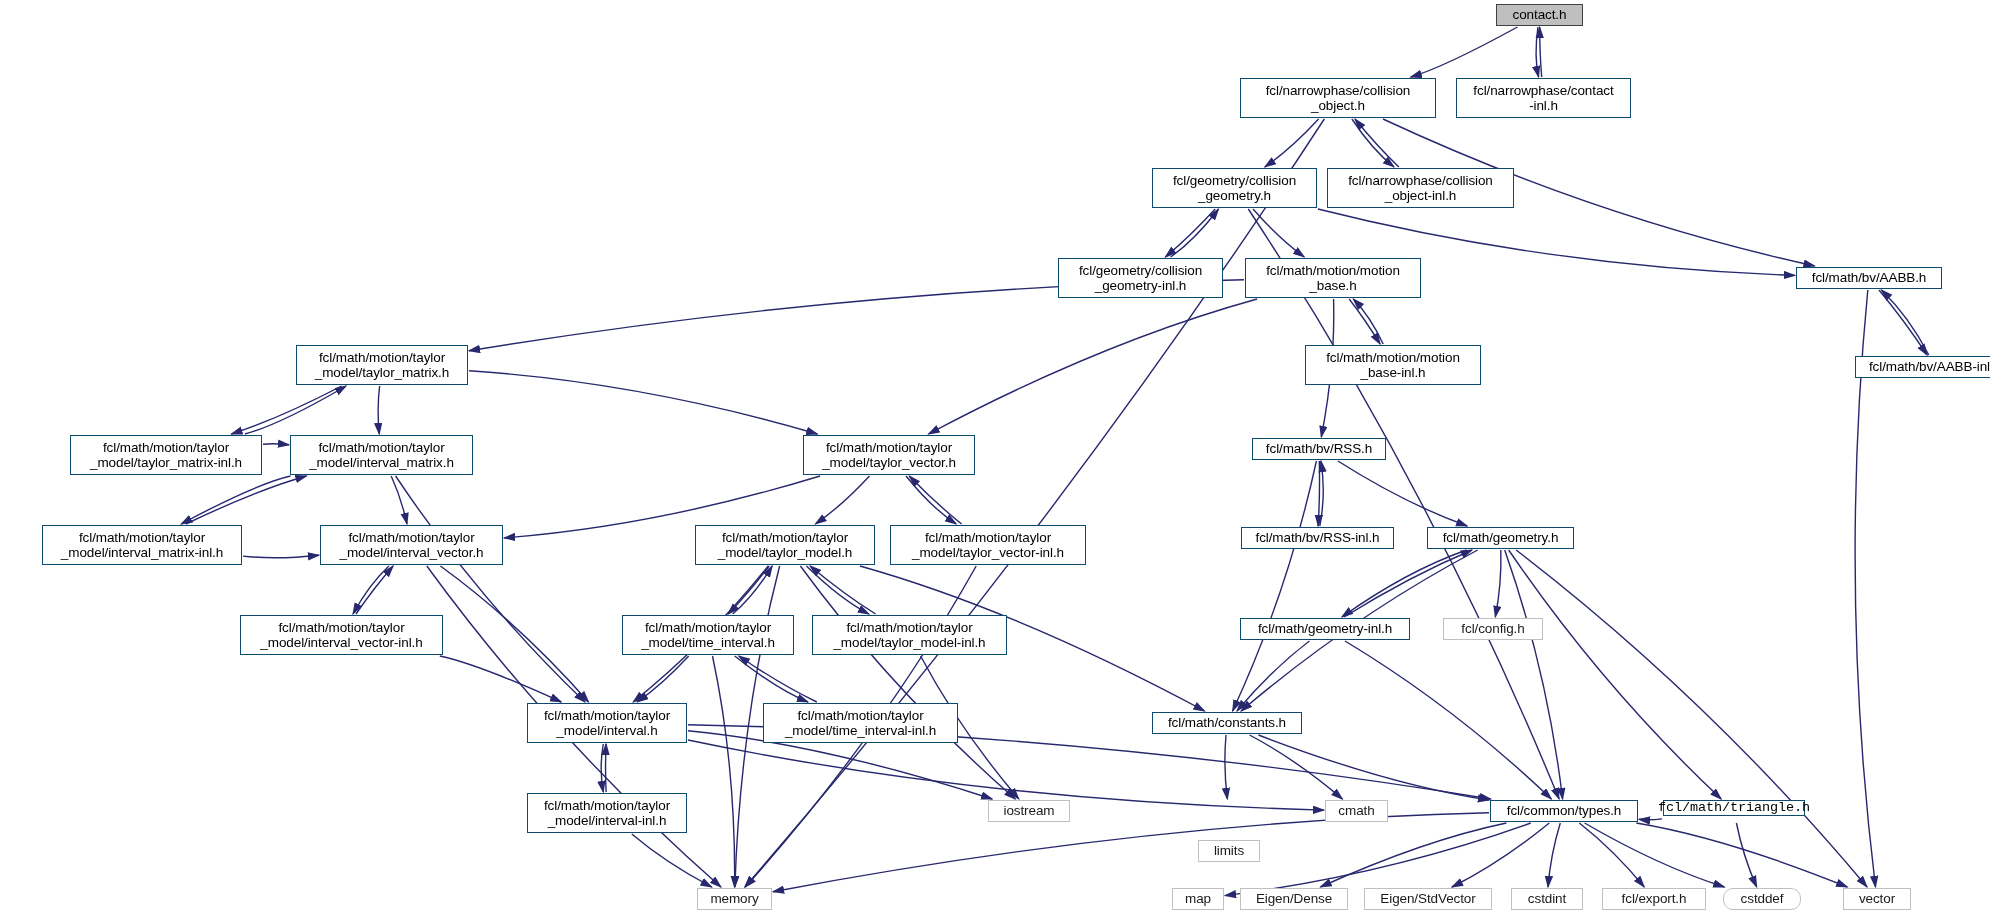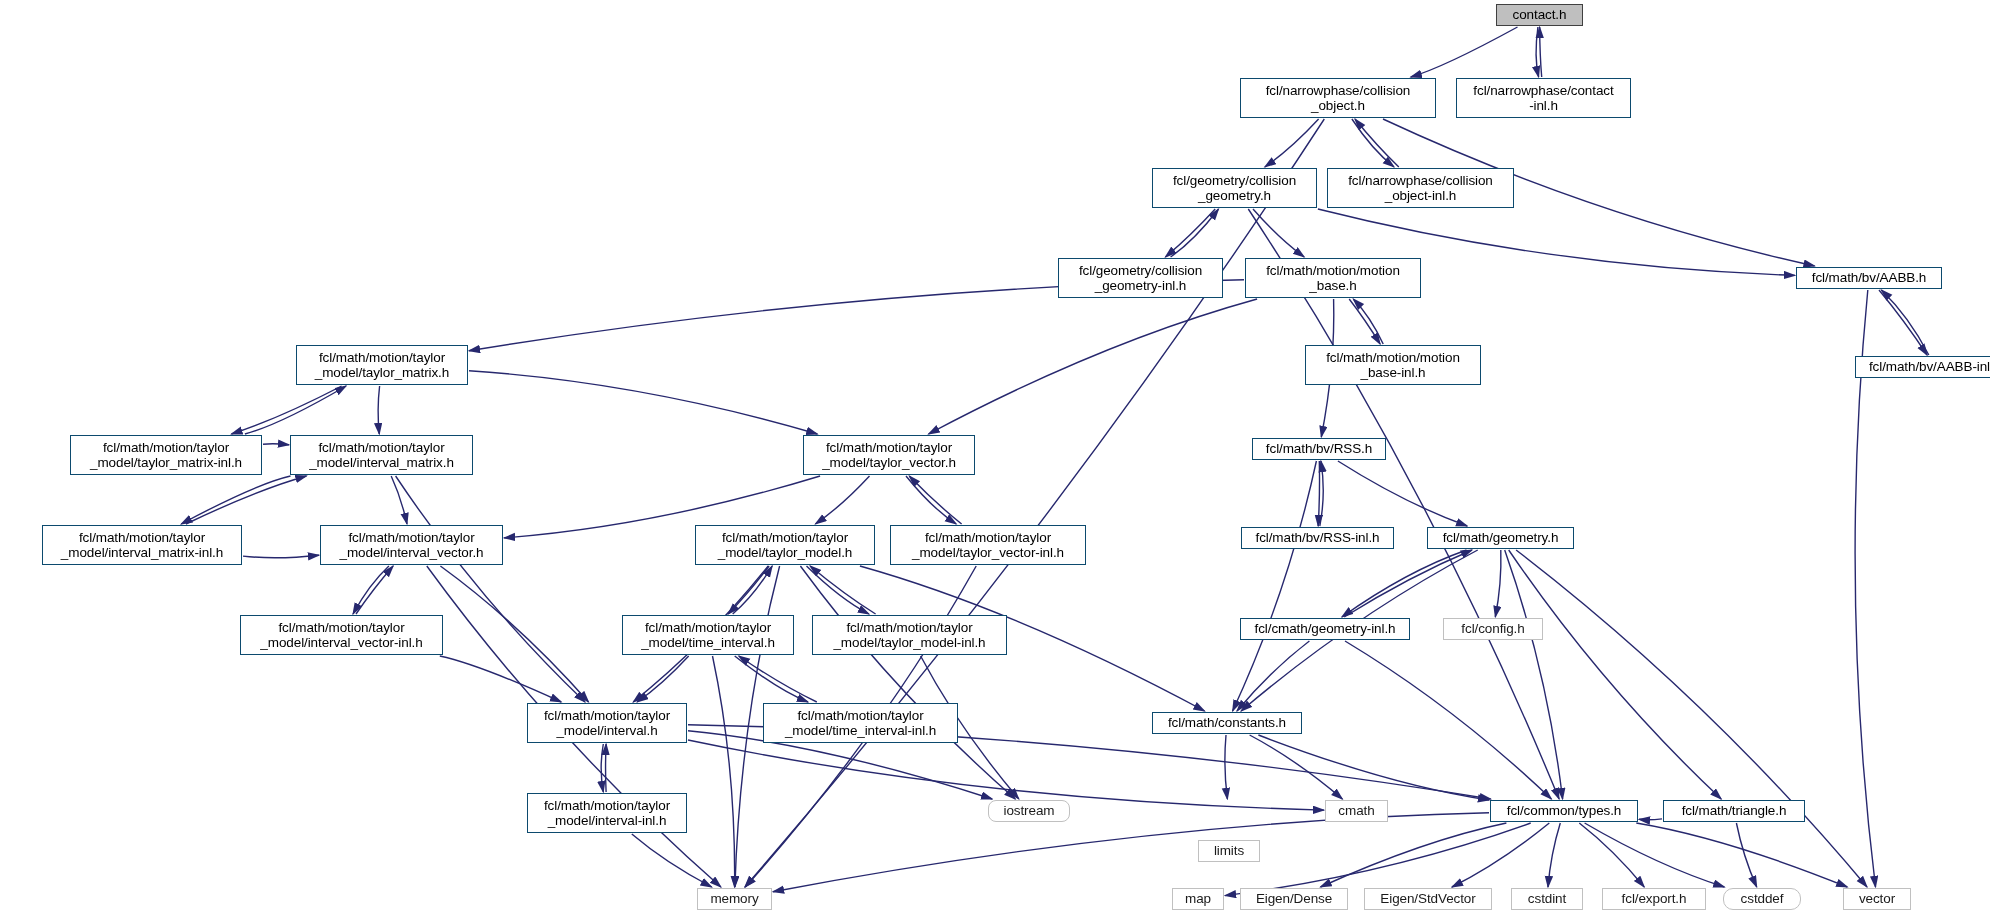--- a/index.html
+++ b/index.html
@@ -155,40 +155,40 @@
       <div class="node" style="left: 1241px; top: 527px; width: 153px; height: 22px;">fcl/math/bv/RSS-inl.h</div>
       <div class="node" style="left: 1427px; top: 527px; width: 147px; height: 22px;">fcl/math/geometry.h</div>
       <div class="node" style="left: 42px; top: 525px; width: 200px; height: 40px;">fcl/math/motion/taylor
 _model/interval_matrix-inl.h</div>
       <div class="node" style="left: 320px; top: 525px; width: 183px; height: 40px;">fcl/math/motion/taylor
 _model/interval_vector.h</div>
       <div class="node" style="left: 695px; top: 525px; width: 180px; height: 40px;">fcl/math/motion/taylor
 _model/taylor_model.h</div>
       <div class="node" style="left: 890px; top: 525px; width: 196px; height: 40px;">fcl/math/motion/taylor
 _model/taylor_vector-inl.h</div>
-      <div class="node" style="left: 1240px; top: 618px; width: 170px; height: 22px;">fcl/cmath/geometry-inl.h</div>
+      <div class="node" style="left: 1240px; top: 618px; width: 170px; height: 22px;">fcl/math/geometry-inl.h</div>
       <div class="node ext" style="left: 1443px; top: 618px; width: 100px; height: 22px;">fcl/config.h</div>
       <div class="node" style="left: 240px; top: 615px; width: 203px; height: 40px;">fcl/math/motion/taylor
 _model/interval_vector-inl.h</div>
       <div class="node" style="left: 622px; top: 615px; width: 172px; height: 40px;">fcl/math/motion/taylor
 _model/time_interval.h</div>
       <div class="node" style="left: 812px; top: 615px; width: 195px; height: 40px;">fcl/math/motion/taylor
 _model/taylor_model-inl.h</div>
       <div class="node" style="left: 527px; top: 703px; width: 160px; height: 40px;">fcl/math/motion/taylor
 _model/interval.h</div>
       <div class="node" style="left: 763px; top: 703px; width: 195px; height: 40px;">fcl/math/motion/taylor
 _model/time_interval-inl.h</div>
       <div class="node" style="left: 1152px; top: 712px; width: 150px; height: 22px;">fcl/math/constants.h</div>
       <div class="node" style="left: 527px; top: 793px; width: 160px; height: 40px;">fcl/math/motion/taylor
 _model/interval-inl.h</div>
-      <div class="node ext" style="left: 988px; top: 800px; width: 82px; height: 22px; border-radius: 8px;">iostream</div>
+      <div class="node ext" style="left: 988px; top: 800px; width: 82px; height: 22px;">iostream</div>
       <div class="node ext" style="left: 1198px; top: 840px; width: 62px; height: 22px;">limits</div>
       <div class="node ext" style="left: 1325px; top: 800px; width: 63px; height: 22px;">cmath</div>
       <div class="node" style="left: 1490px; top: 800px; width: 148px; height: 22px;">fcl/common/types.h</div>
-      <div class="node" style="left: 1663px; top: 800px; width: 142px; height: 22px;">fcl/math/triangle.h</div>
+      <div class="node" style="left: 1663px; top: 800px; width: 142px; height: 16px; font-family: Liberation Mono, monospace;">fcl/math/triangle.h</div>
       <div class="node ext" style="left: 697px; top: 888px; width: 75px; height: 22px;">memory</div>
       <div class="node ext" style="left: 1172px; top: 888px; width: 52px; height: 22px;">map</div>
       <div class="node ext" style="left: 1240px; top: 888px; width: 108px; height: 22px; text-align: right;">Eigen/Dense</div>
       <div class="node ext" style="left: 1364px; top: 888px; width: 128px; height: 22px; text-align: right;">Eigen/StdVector</div>
       <div class="node ext" style="left: 1511px; top: 888px; width: 72px; height: 22px;">cstdint</div>
       <div class="node ext" style="left: 1602px; top: 888px; width: 104px; height: 22px;">fcl/export.h</div>
       <div class="node ext" style="left: 1723px; top: 888px; width: 78px; height: 22px; border-radius: 10px;">cstddef</div>
       <div class="node ext" style="left: 1843px; top: 888px; width: 68px; height: 22px;">vector</div>
     </div>
 </div>

